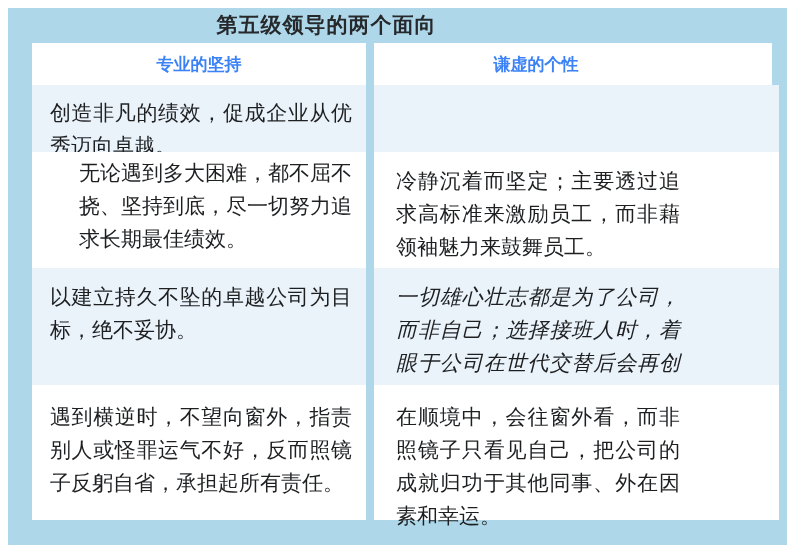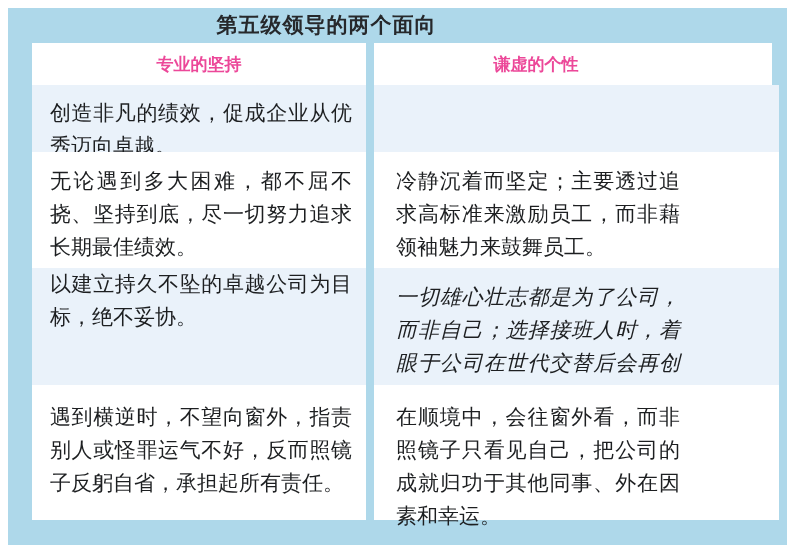--- a/index.html
+++ b/index.html
@@ -68,21 +68,21 @@
     position: absolute;
     top: 0;
     box-sizing: border-box;
   }
   .cell-left  { left: 0px;   width: 334px; }
   .cell-right { left: 342px; width: 324px; }
 
   .hdr-text {
     font-size: 17px;
     font-weight: bold;
-    color: #ec4899;
+    color: #3b82f6;
     line-height: 42px;
     text-align: center;
     width: 100%;
   }
 
   .body-text {
     font-size: 21px;
     color: #1d1f21;
     line-height: 33px;
     padding: 0 14px 0 18px;
@@ -150,30 +150,30 @@
     </div>
 
     <div class="row tint" style="height:67px;">
       <div class="cell cell-left">
         <div class="body-text" style="padding-top:12px;">创造非凡的绩效，促成企业从优秀迈向卓越。</div>
       </div>
     </div>
 
     <div class="row white" style="height:116px;">
       <div class="cell cell-left">
-        <div class="body-text" style="padding-top:13px;">无论遇到多大困难，都不屈不挠、坚持到底，尽一切努力追求长期最佳绩效。</div>
+        <div class="body-text" style="padding-top:5px;margin-left:29px;">无论遇到多大困难，都不屈不挠、坚持到底，尽一切努力追求长期最佳绩效。</div>
       </div>
       <div class="cell cell-right">
         <div class="body-text" style="padding-top:13px;">冷静沉着而坚定；主要透过追求高标准来激励员工，而非藉领袖魅力来鼓舞员工。</div>
       </div>
     </div>
 
     <div class="row tint" style="height:117px;">
       <div class="cell cell-left">
-        <div class="body-text" style="">以建立持久不坠的卓越公司为目标，绝不妥协。</div>
+        <div class="body-text" style="padding-top:13px;">以建立持久不坠的卓越公司为目标，绝不妥协。</div>
       </div>
       <div class="cell cell-right">
         <div class="body-text" style="padding-top:13px;font-style:italic;">一切雄心壮志都是为了公司，而非自己；选择接班人时，着眼于公司在世代交替后会再创高峰。</div>
       </div>
     </div>
 
     <div class="row white" style="height:135px;">
       <div class="cell cell-left">
         <div class="body-text" style="padding-top:16px;">遇到横逆时，不望向窗外，指责别人或怪罪运气不好，反而照镜子反躬自省，承担起所有责任。</div>
       </div>

